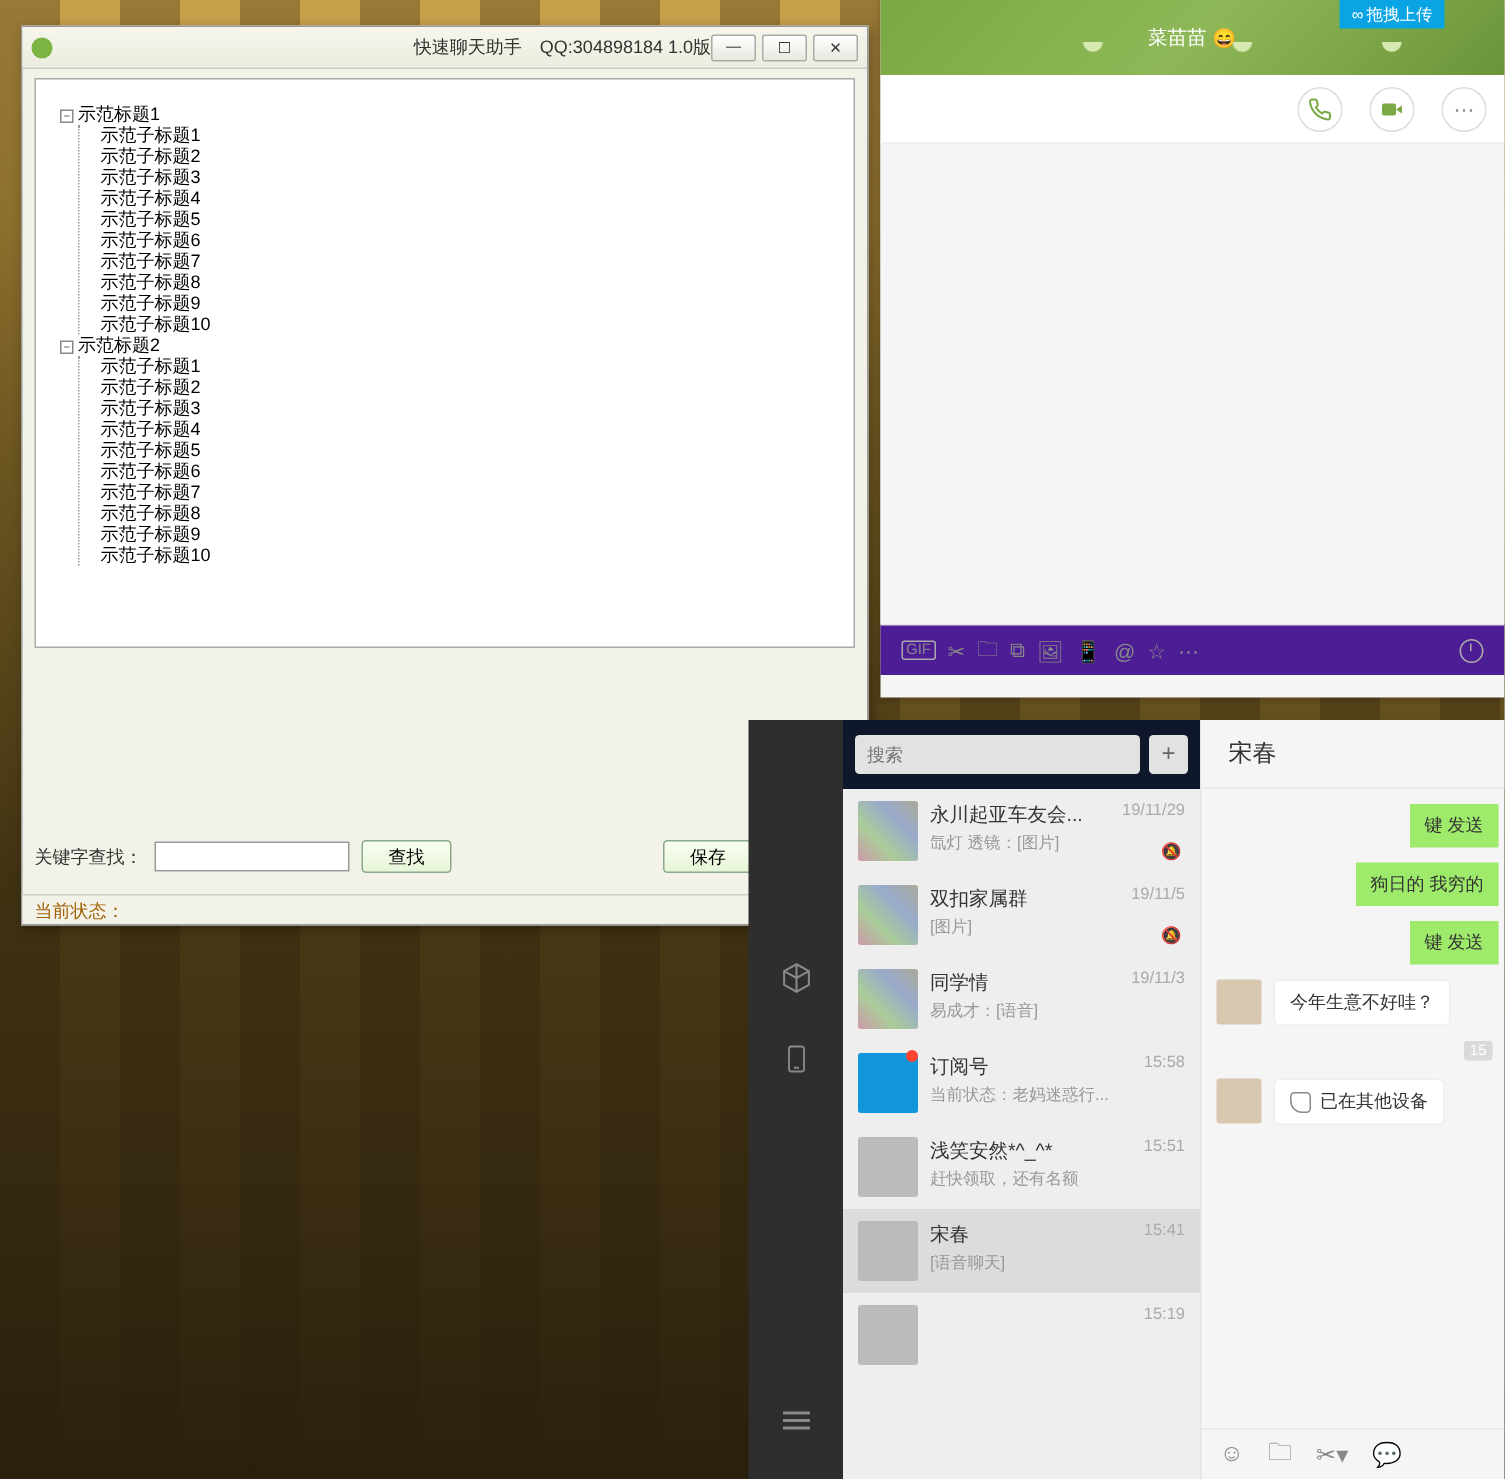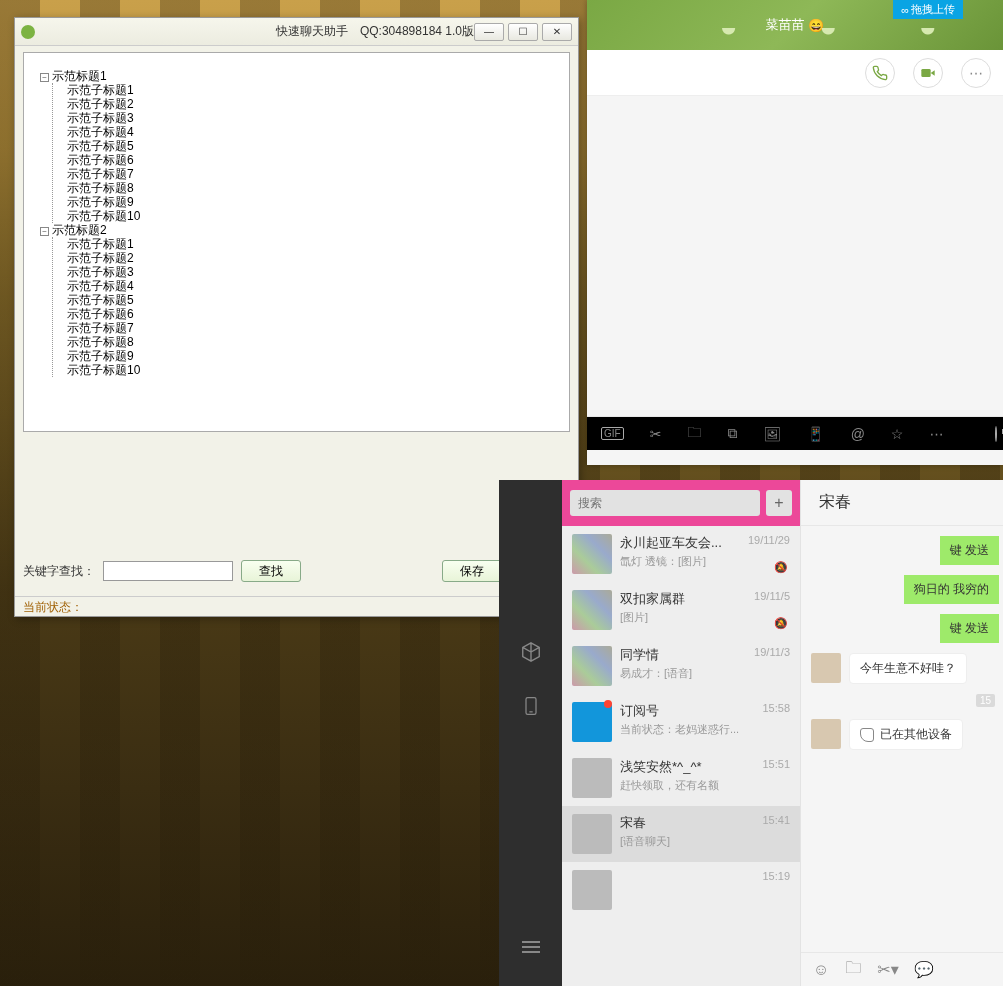--- a/index.html
+++ b/index.html
@@ -32,34 +32,34 @@
 .hw-status { position: absolute; left: 0; right: 0; bottom: 0; height: 20px; border-top: 1px solid #ccc; background: #f2f2e8; font-size: 12px; padding: 2px 8px; color: #a16207; }
 
 
 .wc-upper { position: absolute; left: 587px; top: 0; width: 416px; height: 465px; background: #f5f5f5; box-shadow: 0 0 6px rgba(0,0,0,0.3); }
 .wc-upper-header { height: 50px; background: linear-gradient(135deg, #7aa844, #8eb857, #6a9438); position: relative; display: flex; align-items: center; justify-content: center; color: #fff; font-size: 13px; overflow:hidden; }
 .wc-upper-header::after{content:"";position:absolute;left:10%;right:10%;bottom:-8px;height:30px;background:radial-gradient(circle at 30% 0,#d6e9b0 6px,transparent 7px),radial-gradient(circle at 60% 0,#d6e9b0 6px,transparent 7px),radial-gradient(circle at 90% 0,#d6e9b0 6px,transparent 7px);}
 .wc-upload-badge { position: absolute; top: 0; right: 40px; background: #0aa4e4; color: #fff; font-size: 11px; padding: 2px 8px; display:flex; align-items:center; gap:2px;}
 .wc-upper-toolbar { height: 46px; display: flex; justify-content: flex-end; align-items: center; gap: 18px; padding: 0 12px; background: #fff; border-bottom: 1px solid #eee; }
 .wc-round-btn { width: 30px; height: 30px; border-radius: 50%; border: 1px solid #ddd; display: flex; align-items: center; justify-content: center; color: #7aa844; cursor: pointer; font-size:14px;}
 .wc-upper-body { height: 320px; background: #f5f5f5; }
-.wc-upper-input-toolbar { height: 34px; border-top: 1px solid #e7e7e7; background: #000000; display: flex; align-items: center; gap: 26px; padding: 0 14px; color: #888; font-size: 14px; }
+.wc-upper-input-toolbar { height: 34px; border-top: 1px solid #e7e7e7; background: #4c1d95; display: flex; align-items: center; gap: 8px; padding: 0 14px; color: #888; font-size: 14px; }
 .wc-upper-input-toolbar .spacer { flex: 1; }
 .wc-upper-input-toolbar span{cursor:pointer;}
 .wc-clock-icon{width:16px;height:16px;border:1.5px solid #aaa;border-radius:50%;position:relative;}
 .wc-clock-icon::before{content:"";position:absolute;left:6px;top:2px;width:1px;height:5px;background:#aaa;}
 
 
 .wc-strip { position: absolute; left: 499px; top: 480px; width: 63px; bottom: 0; background: #2e2e2e; display:flex; flex-direction:column; align-items:center; padding-top:160px; gap:30px;}
 .strip-icon{width:24px;height:24px;color:#888;display:flex;align-items:center;justify-content:center;}
 .strip-hamburger{margin-top:auto;margin-bottom:30px;}
 .strip-hamburger div{width:18px;height:2px;background:#888;margin:3px 0;}
 
 .wc-list { position: absolute; left: 562px; top: 480px; width: 238px; bottom: 0; background: #eee; display:flex; flex-direction:column;}
-.wc-search-row { height: 46px; display: flex; align-items: center; padding: 0 8px; gap: 6px; background:#ec4899;}
+.wc-search-row { height: 46px; display: flex; align-items: center; padding: 0 8px; gap: 6px; background:#0f172a;}
 .wc-search { flex: 1; height: 26px; background: #e2e2e2; border: none; border-radius: 3px; padding: 0 8px; font-size: 12px; color: #888; }
 .wc-plus-btn { width: 26px; height: 26px; background: #e2e2e2; border: none; border-radius: 3px; font-size: 16px; color: #666; cursor:pointer;}
 .chat-item { display: flex; padding: 8px 10px; gap: 8px; cursor: pointer; position:relative;}
 .chat-item.sel { background: #dcdcdc; }
 .chat-avatar { width: 40px; height: 40px; border-radius: 2px; background: #bbb; display:flex;align-items:center;justify-content:center;color:#fff;font-size:10px; overflow:hidden;}
 .chat-avatar.sub{background:#1296db;}
 .chat-avatar.grid{background:linear-gradient(45deg,#c9a,#ac9,#9ac,#aa9);}
 .chat-col { flex: 1; min-width: 0; }
 .chat-title { font-size: 13px; color: #333; white-space: nowrap; overflow: hidden; text-overflow: ellipsis; }
 .chat-sub { font-size: 11px; color: #999; white-space: nowrap; overflow: hidden; text-overflow: ellipsis; margin-top:2px;}

